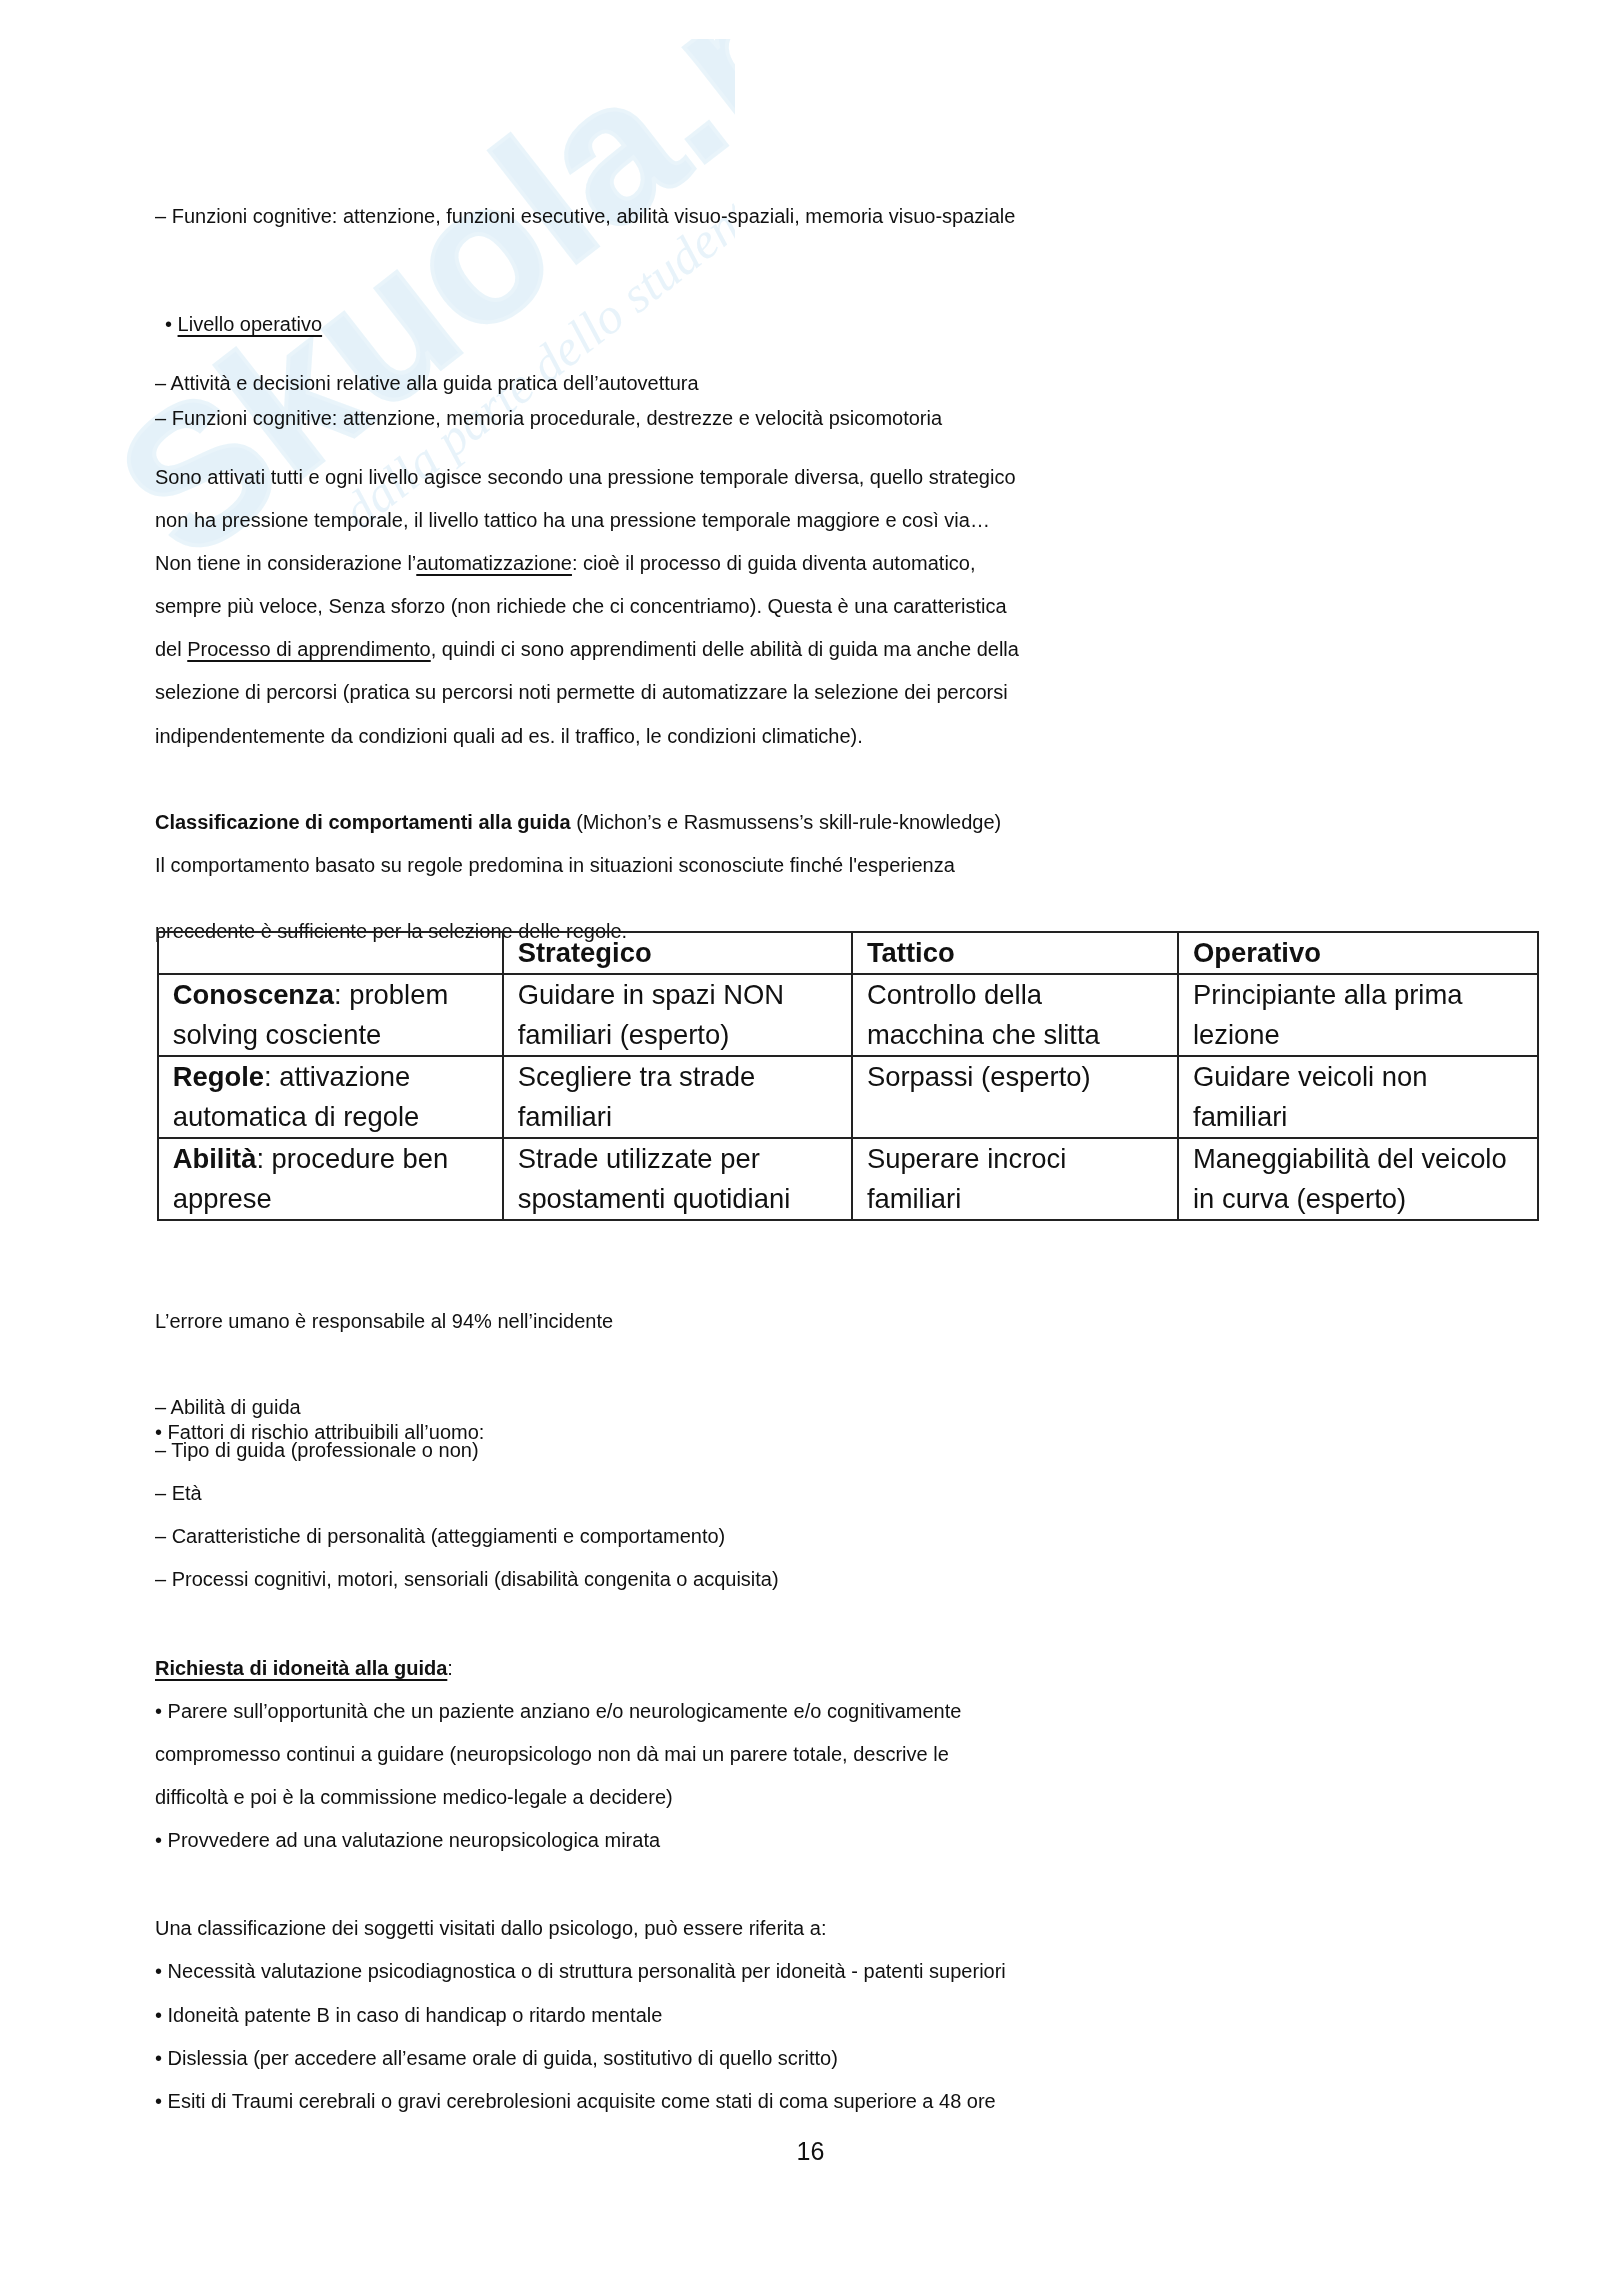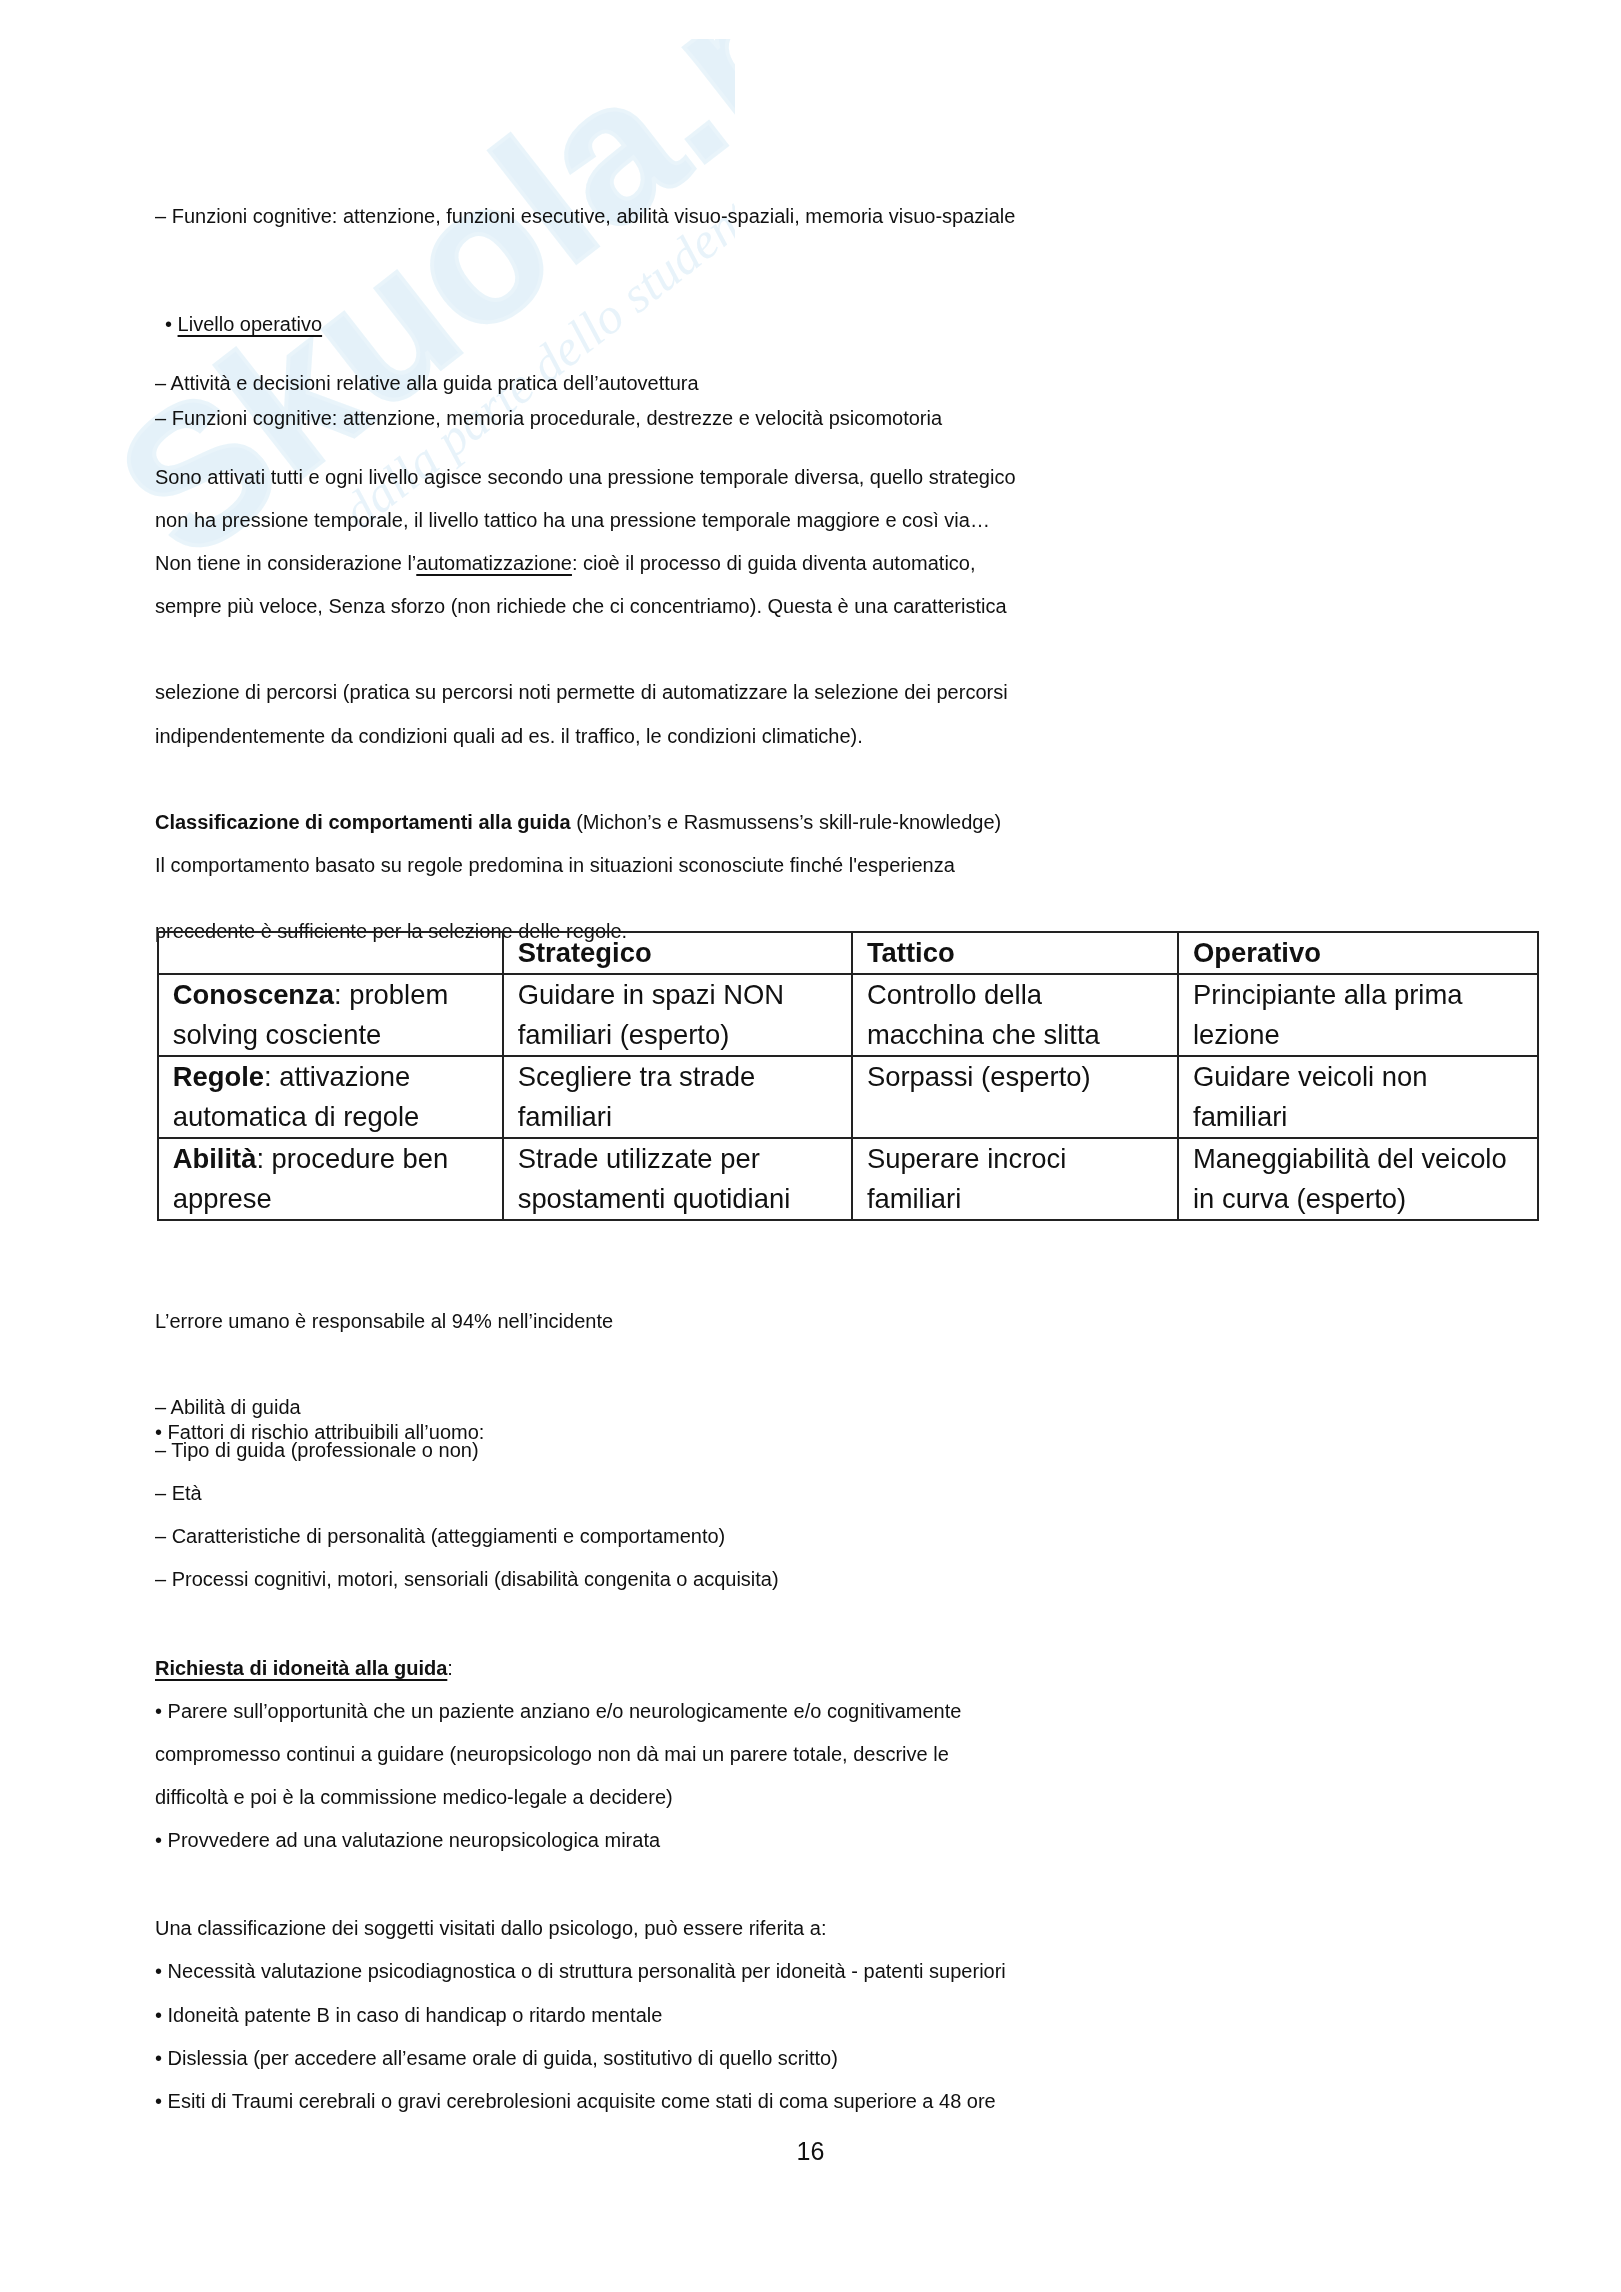--- a/index.html
+++ b/index.html
@@ -38,20 +38,23 @@
   </div>
   <div class="line" style="top:346px;margin-top:16px;">– Attività e decisioni relative alla guida pratica dell’autovettura</div>
   <div class="line" style="top:397px;">– Funzioni cognitive: attenzione, memoria procedurale, destrezze e velocità psicomotoria</div>
 
   <div class="line" style="top:456px;">Sono attivati tutti e ogni livello agisce secondo una pressione temporale diversa, quello strategico</div>
   <div class="line" style="top:499px;">non ha pressione temporale, il livello tattico ha una pressione temporale maggiore e così via…</div>
   <div class="line" style="top:542px;">
     <span>Non tiene in considerazione l’</span><span class="u">automatizzazione</span><span>: cioè il processo di guida diventa automatico,</span>
   </div>
   <div class="line" style="top:585px;">sempre più veloce, Senza sforzo (non richiede che ci concentriamo). Questa è una caratteristica</div>
+  <div class="line" style="top:628px;">
+    <span>del </span><span class="u">Processo di apprendimento</span><span>, quindi ci sono apprendimenti delle abilità di guida ma anche della</span>
+  </div>
   <div class="line" style="top:671px;">selezione di percorsi (pratica su percorsi noti permette di automatizzare la selezione dei percorsi</div>
   <div class="line" style="top:715px;">indipendentemente da condizioni quali ad es. il traffico, le condizioni climatiche).</div>
 
   <div class="line" style="top:801px;">
     <span class="b">Classificazione di comportamenti alla guida</span><span> (Michon’s e Rasmussens’s skill-rule-knowledge)</span>
   </div>
   <div class="line" style="top:844px;">Il comportamento basato su regole predomina in situazioni sconosciute finché l'esperienza</div>
   <div class="line" style="top:910px;text-align:right;">precedente è sufficiente per la selezione delle regole.</div>
 
   <table class="grid">

